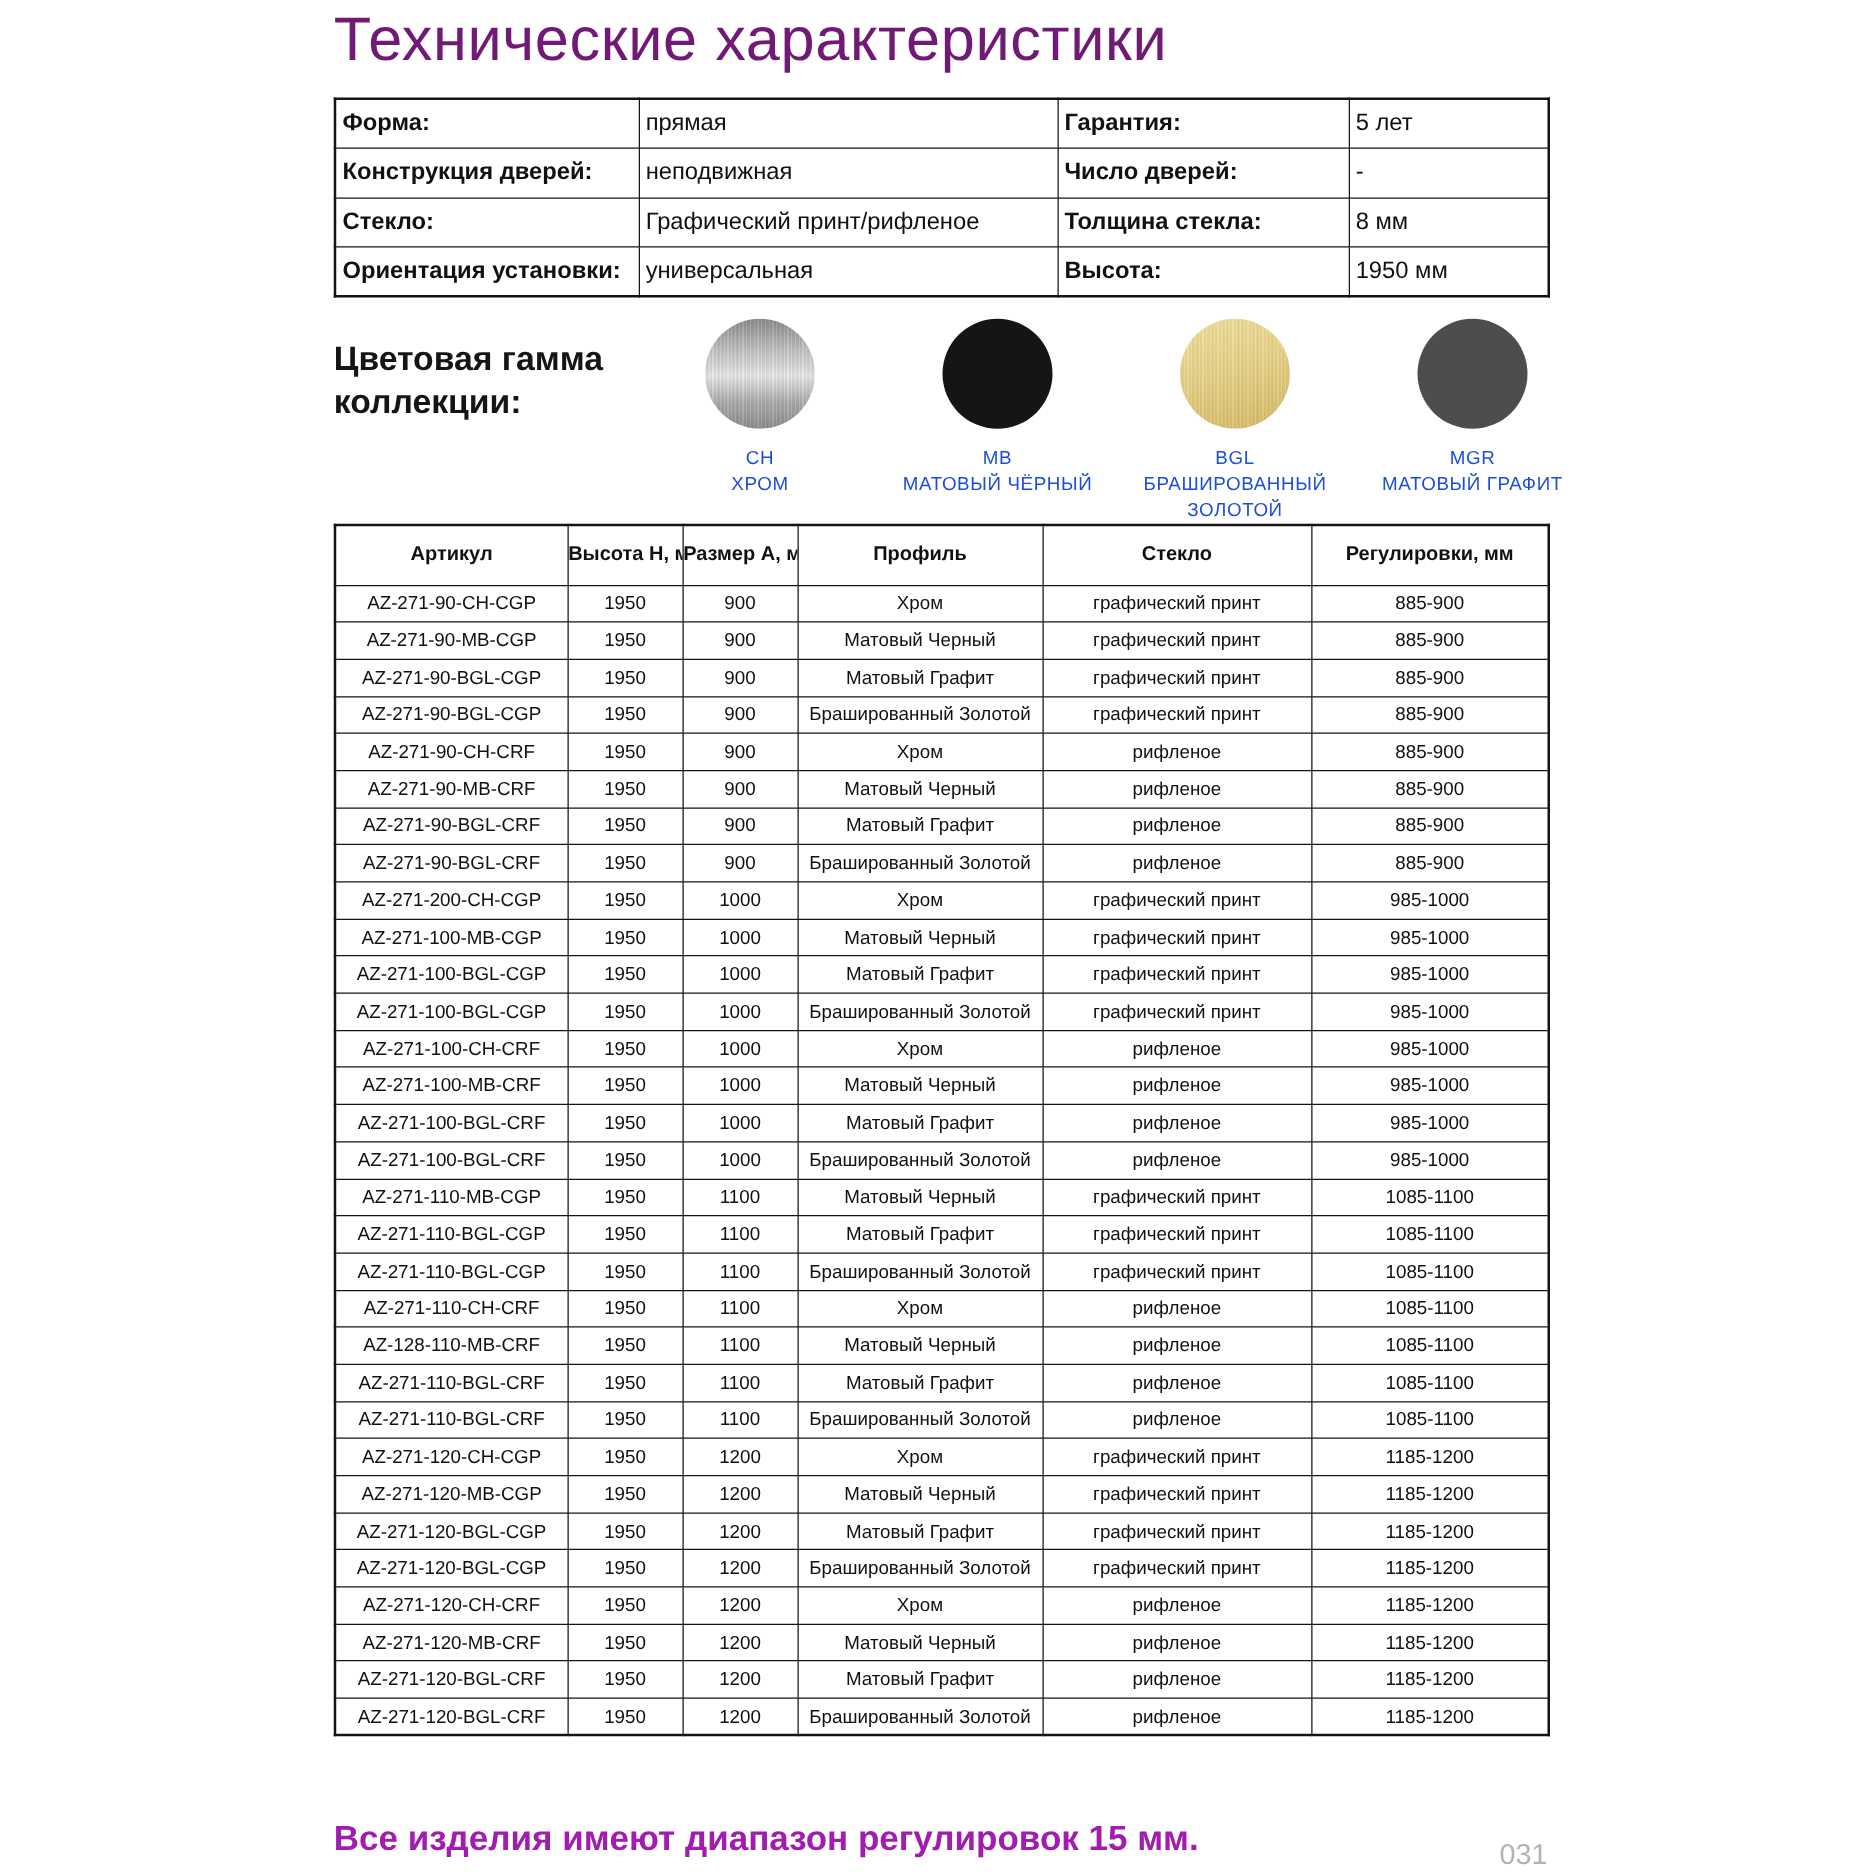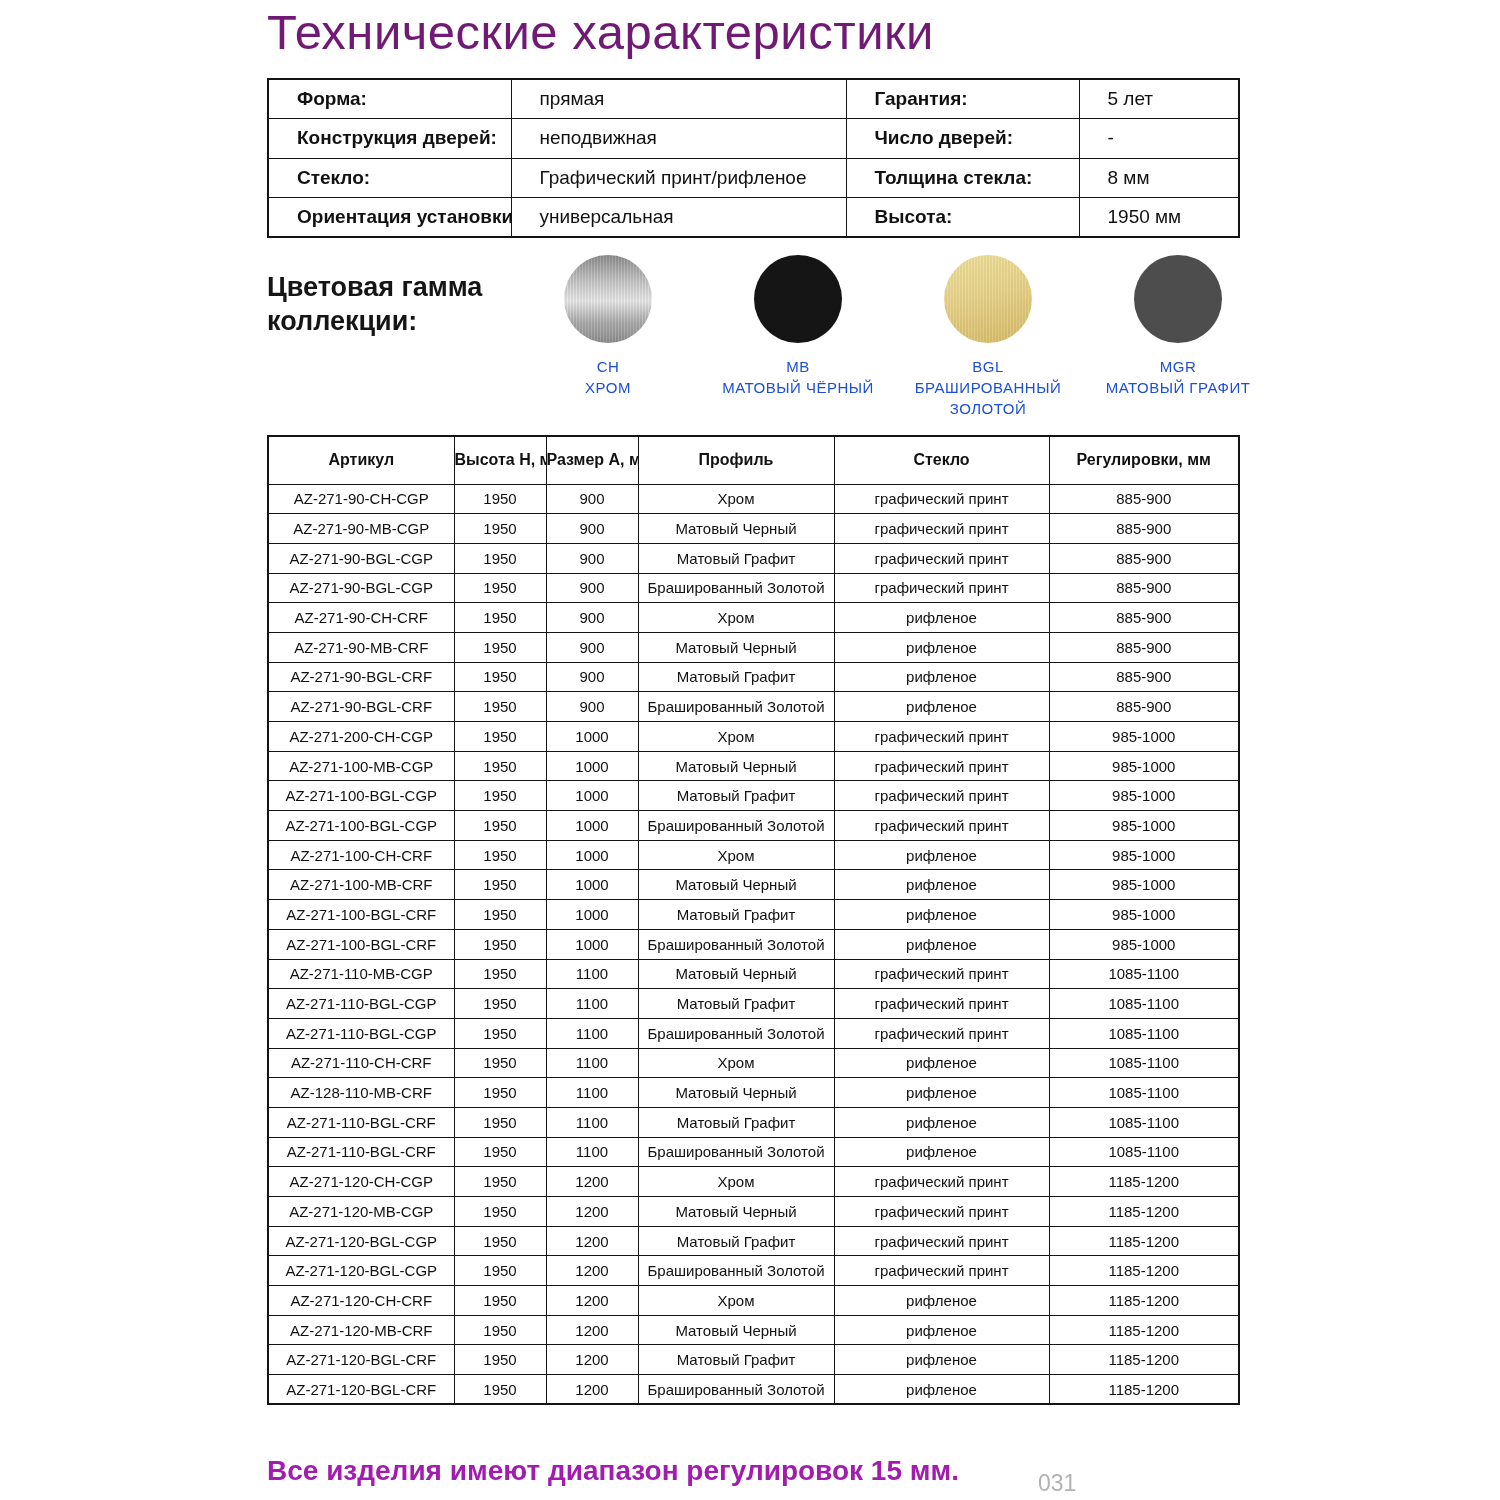--- a/index.html
+++ b/index.html
@@ -21,21 +21,21 @@
   
   table { border-collapse: collapse; }
   .spec-table {
     position: absolute; left: 267px; top: 78px;
     width: 971px; table-layout: fixed;
     border: 2.5px solid #141414;
   }
   .spec-table td {
     border: 1.5px solid #141414;
     height: 39.5px; vertical-align: middle;
-    font-size: 19px; padding: 0 28px;
+    font-size: 19px; padding: 0 5px;
     white-space: nowrap; overflow: hidden; margin-top: 16px;
   }
   .spec-table td.spec-label { font-weight: 700; }
   .col-s1 { width: 243px; } .col-s2 { width: 335px; }
   .col-s3 { width: 233px; } .col-s4 { width: 160px; }
 
   
   .palette-label {
     position: absolute; left: 267px; top: 270px;
     width: 245px; font-size: 27px; font-weight: 700;
@@ -50,21 +50,21 @@
     width: 88px; height: 88px; border-radius: 50%;
     margin: 0 auto 13px auto;
   }
   .swatch-code, .swatch-name {
     font-size: 15px; line-height: 21px; letter-spacing: 0.5px;
     color: #1d4ed8; text-transform: uppercase;
   }
 
   
   .main-table {
-    position: absolute; left: 267px; top: 435px;
+    position: absolute; left: 267px; top: 419px;
     width: 971px; table-layout: fixed;
     border: 2.5px solid #141414;
   }
   .main-table th, .main-table td {
     border: 1.5px solid #141414;
     text-align: center; vertical-align: middle;
     white-space: nowrap; overflow: hidden;
   }
   .main-table th { font-size: 16px; font-weight: 700; height: 48px; line-height: 20px; }
   .main-table td { font-size: 15px; height: 29.7px; }
@@ -73,21 +73,21 @@
   .col-m5 { width: 215px; } .col-m6 { width: 190px; }
 
   
   .footer-note {
     position: absolute; left: 267px; top: 1455px;
     font-size: 28px; font-weight: 700; color: #a21caf;
     white-space: nowrap;
   }
   .page-number {
     position: absolute; left: 1038px; top: 1470px; width: 200px;
-    font-size: 23px; color: #b2b2b2;
+    text-align: right; font-size: 23px; color: #b2b2b2;
   }
 </style>
 </head>
 <body>
 
 <h1 class="page-title">Технические характеристики</h1>
 
 <table class="spec-table">
   <colgroup>
     <col class="col-s1">

